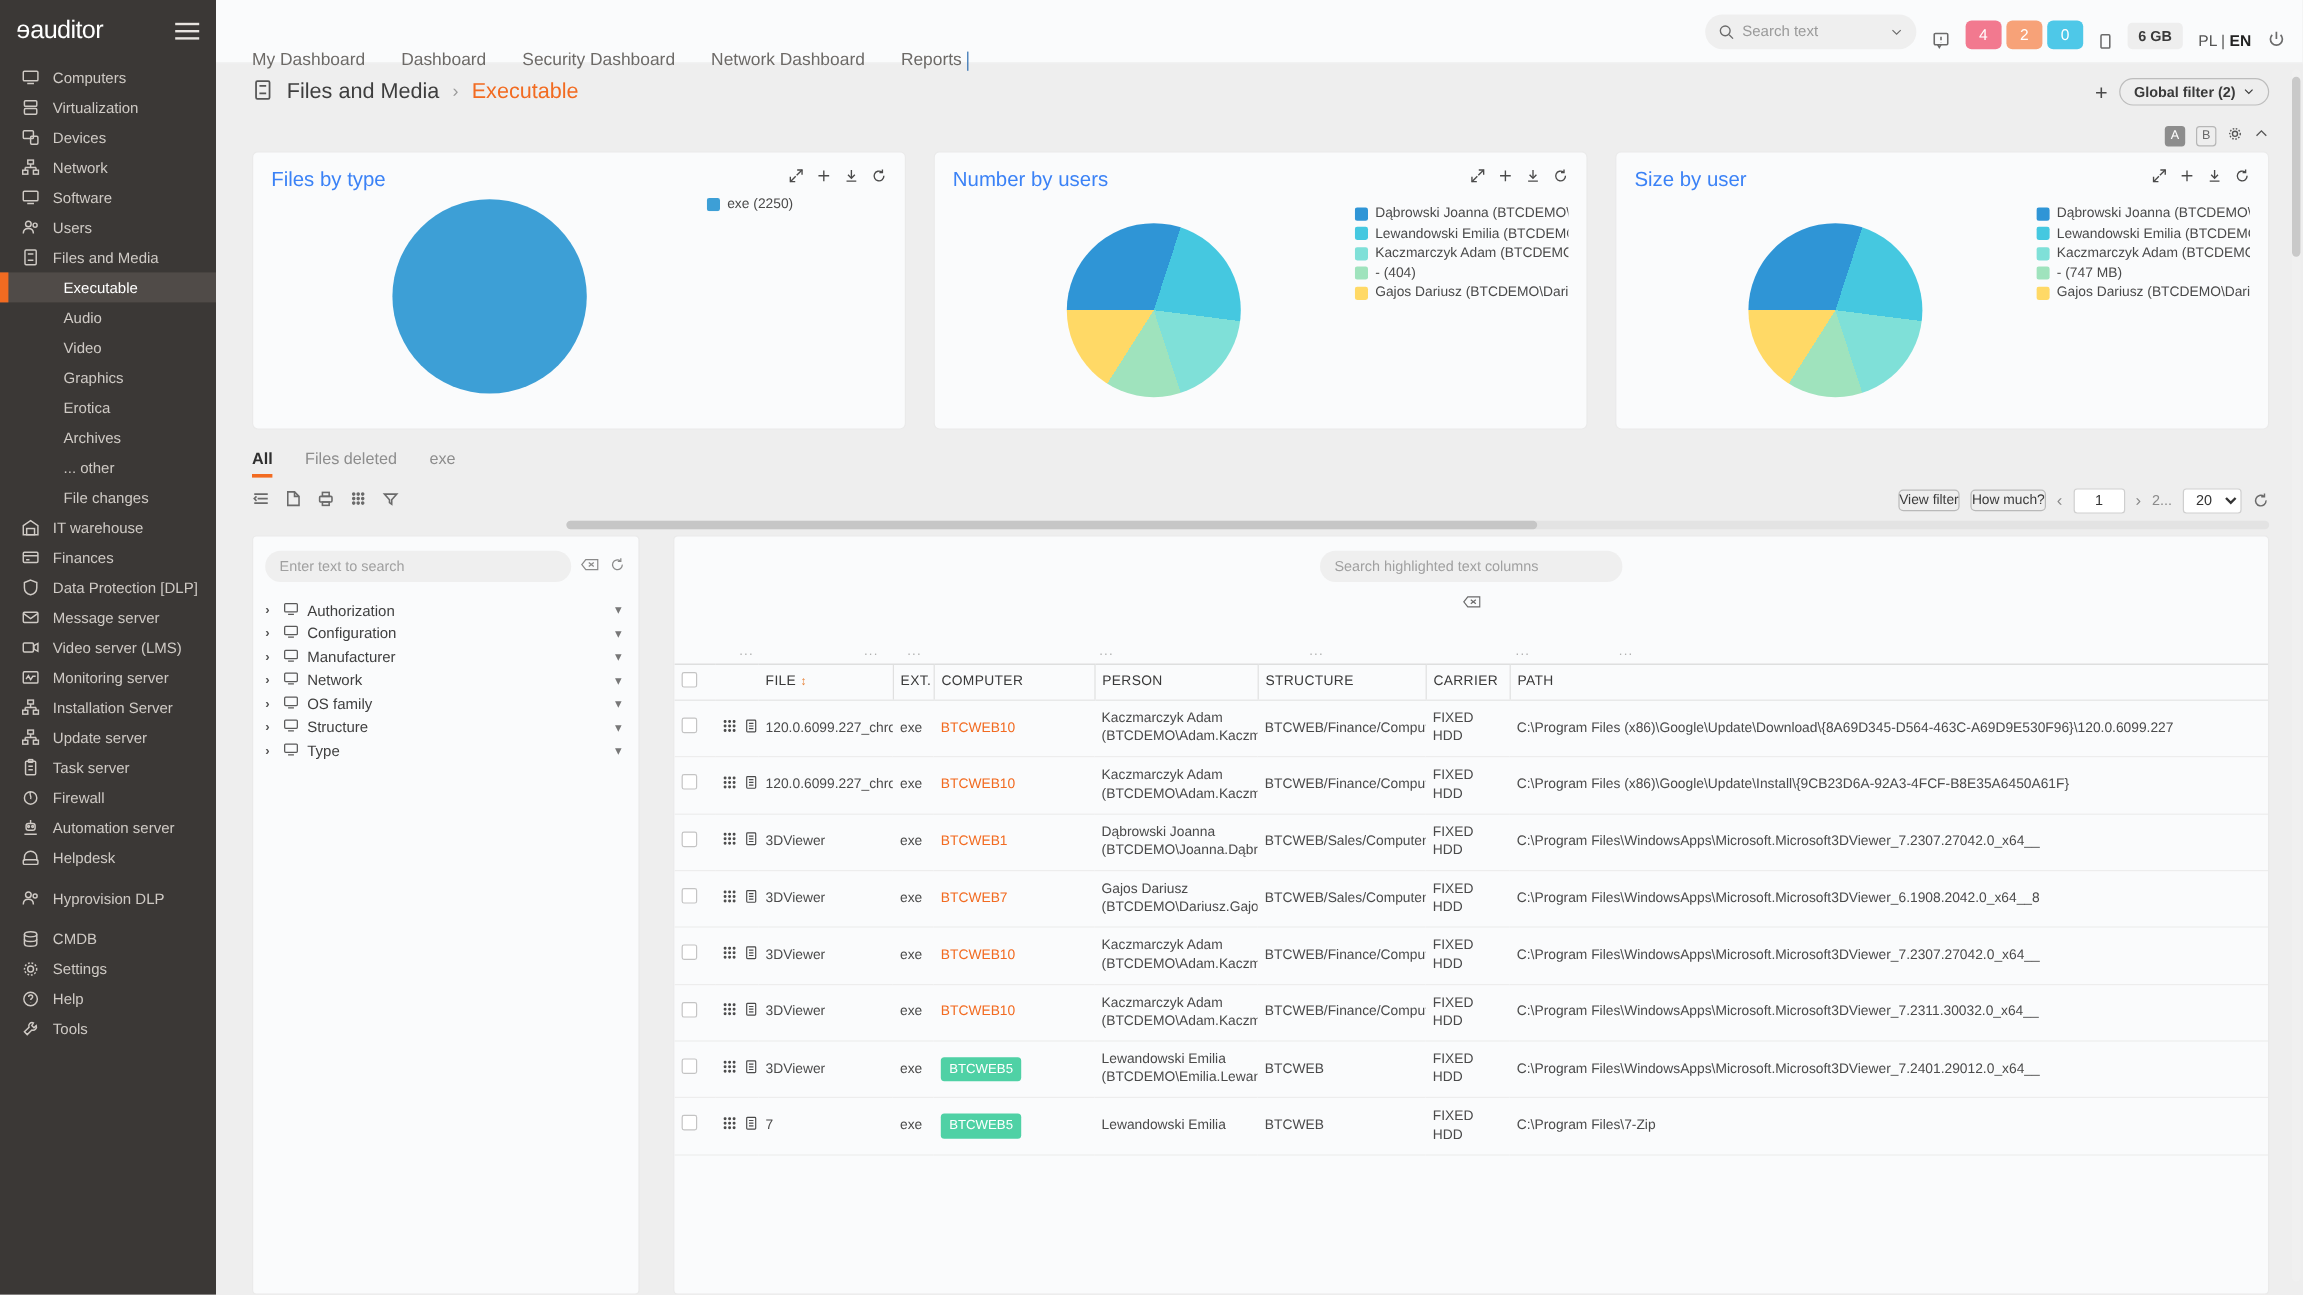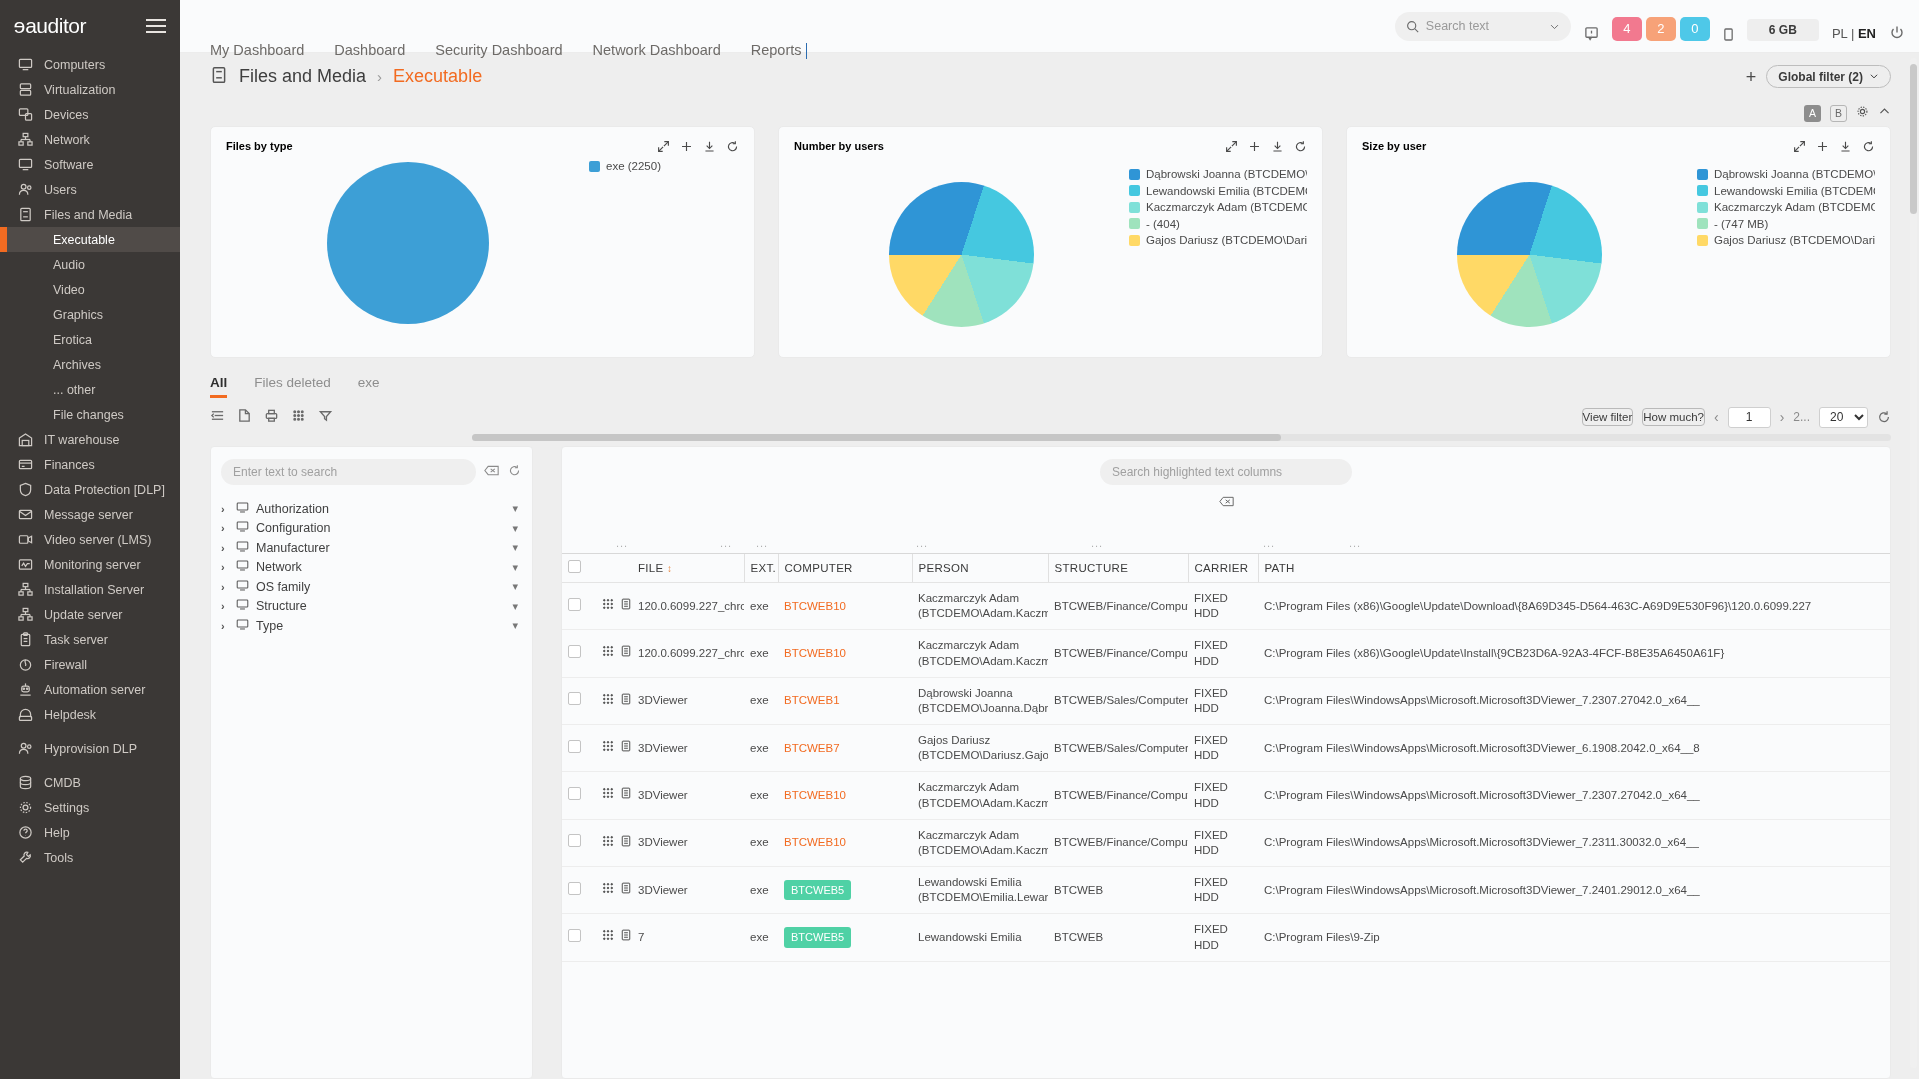--- a/index.html
+++ b/index.html
@@ -66,21 +66,21 @@
   }
   .search-pill .ph { color: #9a9a9a; font-size: 12.5px; flex: 1; }
   .ic-svg { display: inline-flex; align-items: center; justify-content: center; }
   .ic-svg svg { stroke: #6b6b6b; fill: none; stroke-width: 1.4; }
   .badge {
     min-width: 30px; height: 24px; border-radius: 5px; color: #fff;
     display: flex; align-items: center; justify-content: center;
     font-size: 13px; cursor: pointer; padding: 0 7px;
   }
   .mem-pill {
-    background: #eeeeee; border-radius: 4px; height: 22px; padding: 0 22px;
+    background: #eeeeee; border-radius: 4px; height: 22px; padding: 0 9px;
     display: flex; align-items: center; font-size: 12px; font-weight: bold; color: #3a3a3a;
   }
   .lang { font-size: 13px; color: #555; cursor: pointer; }
   .lang b { color: #222; }
 
   
   .crumb-row {
     height: 47px; min-height: 47px; display: flex; align-items: center;
     padding: 0 28px 0 30px;
   }
@@ -108,21 +108,21 @@
   .ab-ic svg { width: 13px; height: 13px; stroke: #555; fill: none; stroke-width: 1.4; }
 
   
   .charts { display: flex; gap: 23px; padding: 0 28px 0 30px; }
   .card {
     background: #fafbfc; border-radius: 5px; flex: 1;
     height: 232px; padding: 13px 15px 0 15px; position: relative;
     border: 1px solid #eaeaea; overflow: hidden;
   }
   .card-head { display: flex; align-items: flex-start; }
-  .card-title { font-size: 11px; color: #000000; font-weight: bold; }
+  .card-title { font-size: 17px; color: #3b82f6; font-weight: normal; }
   .card-tools { margin-left: auto; display: flex; align-items: center; gap: 10px; }
   .card-tools svg { width: 13px; height: 13px; stroke: #4a4a4a; fill: none; stroke-width: 1.4; }
   .card-body { display: flex; height: 190px; }
   .pie-wrap { flex: 1; display: flex; align-items: center; justify-content: center; padding-top: 6px; }
   .pie { border-radius: 50%; }
   .legend { width: 178px; padding-top: 12px; display: flex; flex-direction: column; gap: 4.5px; overflow: hidden; }
   .leg-row { display: flex; align-items: center; gap: 6px; font-size: 11.5px; color: #4a4a4a; white-space: nowrap; }
   .leg-sw { width: 11px; height: 11px; border-radius: 2px; flex: 0 0 11px; }
   .card1 .legend { width: 150px; padding-top: 4px; }
   .card1 .card-body { align-items: flex-start; }
@@ -1170,21 +1170,21 @@
                         <line x1="5.5" y1="8" x2="10.5" y2="8"></line>
                         <line x1="5.5" y1="11" x2="10.5" y2="11"></line>
                       </svg></span>
                   </span></td>
                 <td class="nowrap">7</td>
                 <td>exe</td>
                 <td><span class="green-badge">BTCWEB5</span></td>
                 <td class="orange">Lewandowski Emilia</td>
                 <td>BTCWEB</td>
                 <td>FIXED HDD</td>
-                <td>C:\Program Files\9-Zip</td>
+                <td>C:\Program Files\7-Zip</td>
               </tr>
             </tbody>
         </table>
       </section>
     </div>
 
     <div class="rscroll">
       <div class="track"></div>
       <div class="thumb2"></div>
     </div>

